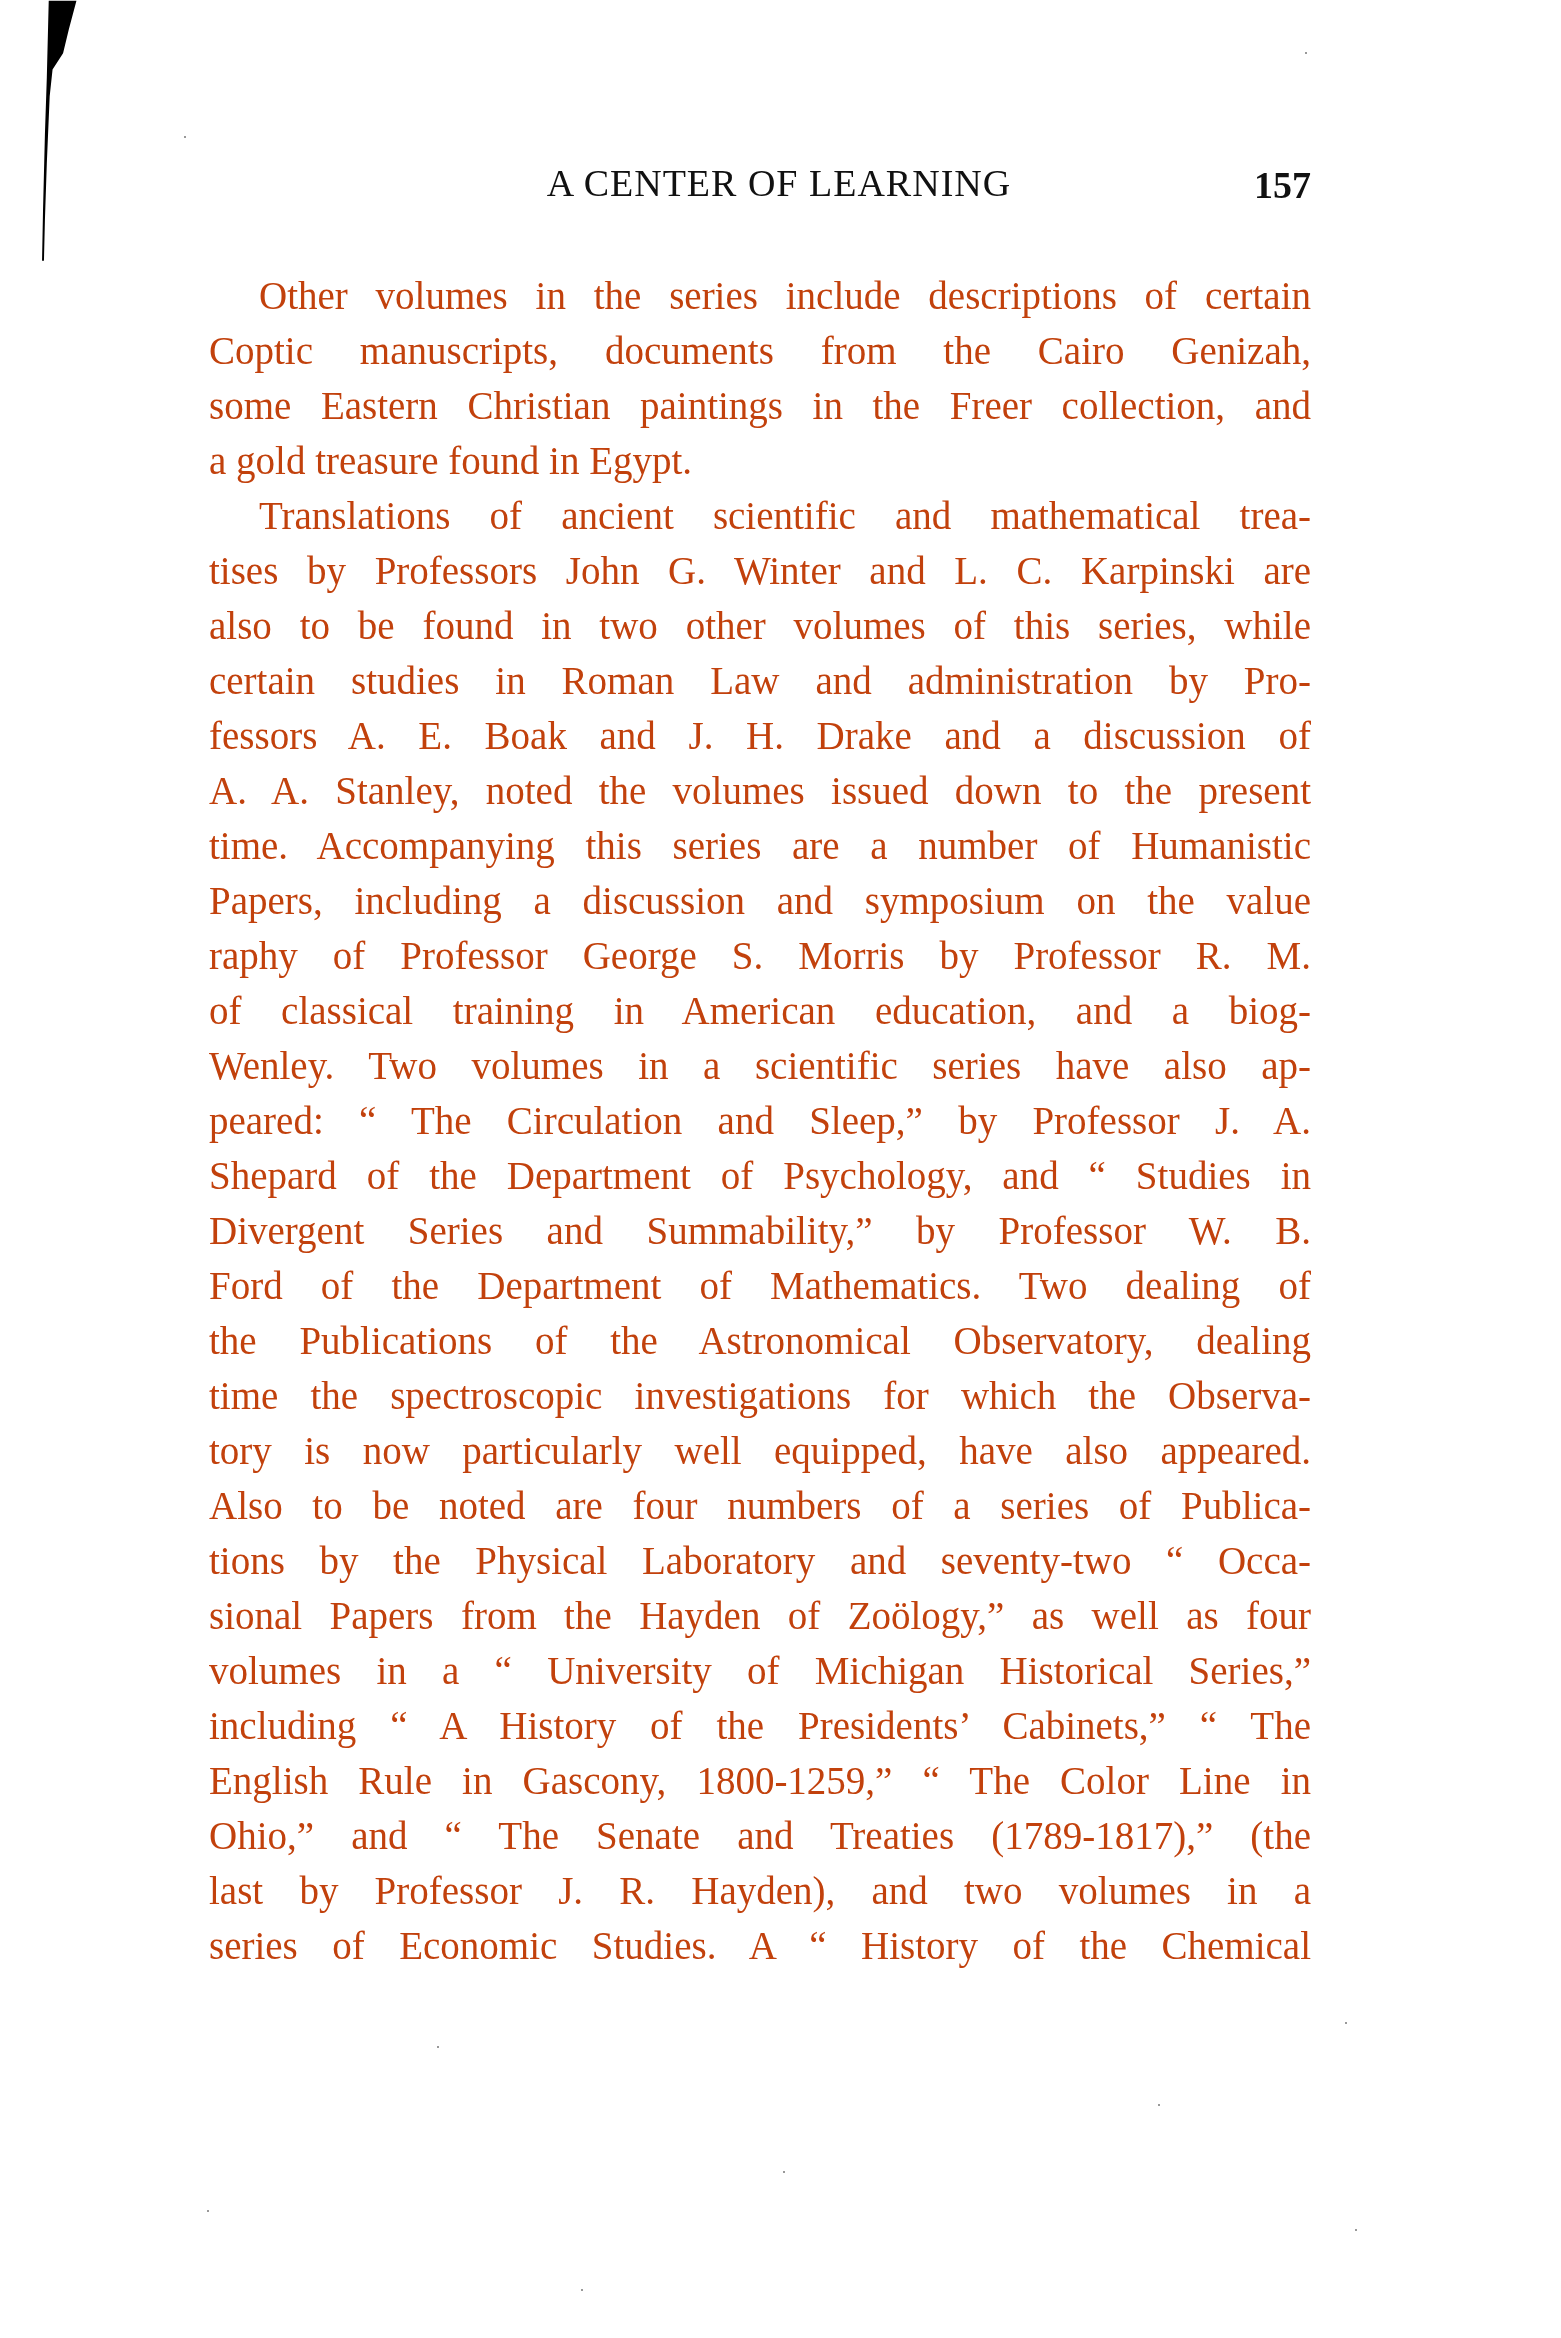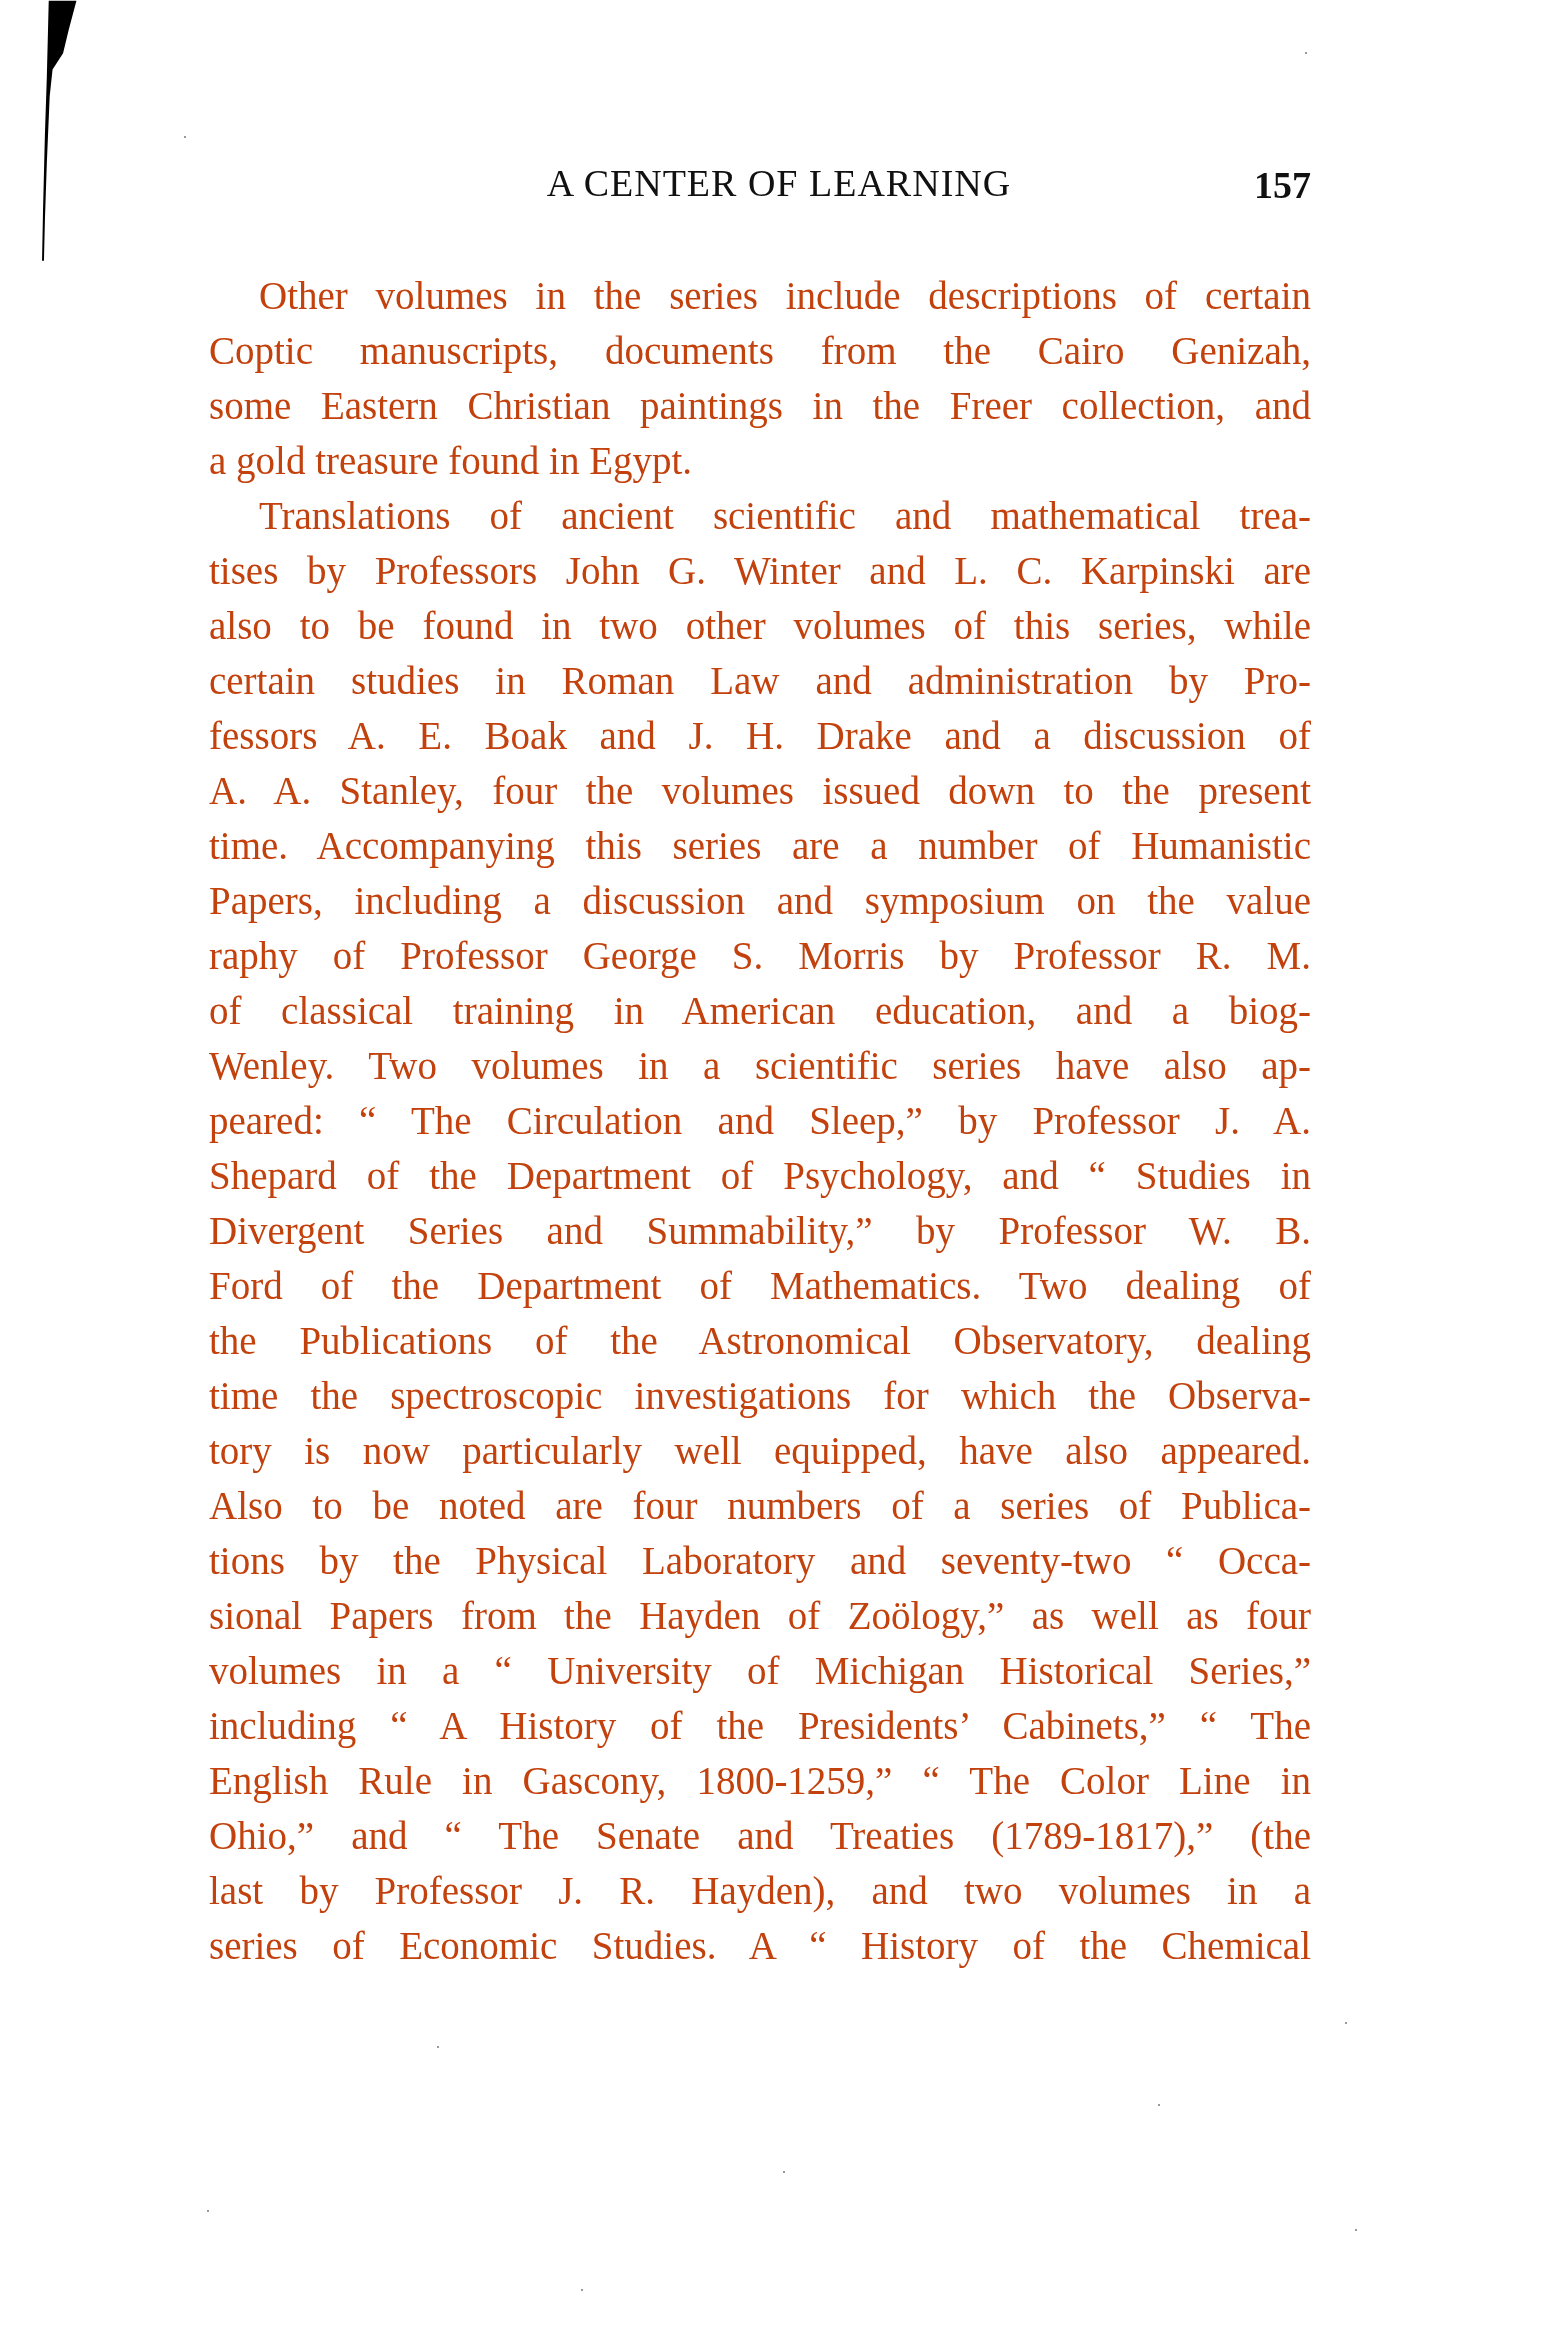--- a/index.html
+++ b/index.html
@@ -46,21 +46,21 @@
   <div class="body-text">
     <span class="line indent">Other volumes in the series include descriptions of certain</span>
     <span class="line">Coptic manuscripts, documents from the Cairo Genizah,</span>
     <span class="line">some Eastern Christian paintings in the Freer collection, and</span>
     <span class="line last">a gold treasure found in Egypt.</span>
     <span class="line indent">Translations of ancient scientific and mathematical trea-</span>
     <span class="line">tises by Professors John G. Winter and L. C. Karpinski are</span>
     <span class="line">also to be found in two other volumes of this series, while</span>
     <span class="line">certain studies in Roman Law and administration by Pro-</span>
     <span class="line">fessors A. E. Boak and J. H. Drake and a discussion of</span>
-    <span class="line">A. A. Stanley, four the volumes issued down to the present</span>
+    <span class="line">A. A. Stanley, noted the volumes issued down to the present</span>
     <span class="line">time. Accompanying this series are a number of Humanistic</span>
     <span class="line">Papers, including a discussion and symposium on the value</span>
     <span class="line">raphy of Professor George S. Morris by Professor R. M.</span>
     <span class="line">of classical training in American education, and a biog-</span>
     <span class="line">Wenley. Two volumes in a scientific series have also ap-</span>
     <span class="line">peared: “ The Circulation and Sleep,” by Professor J. A.</span>
     <span class="line">Shepard of the Department of Psychology, and “ Studies in</span>
     <span class="line">Divergent Series and Summability,” by Professor W. B.</span>
     <span class="line">Ford of the Department of Mathematics. Two dealing of</span>
     <span class="line">the Publications of the Astronomical Observatory, dealing</span>

